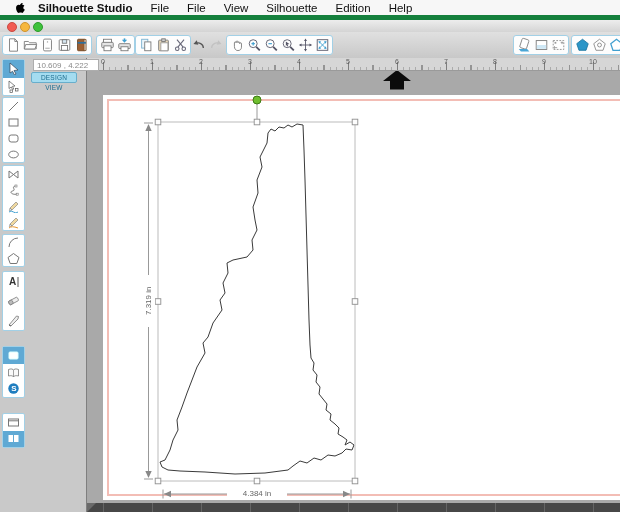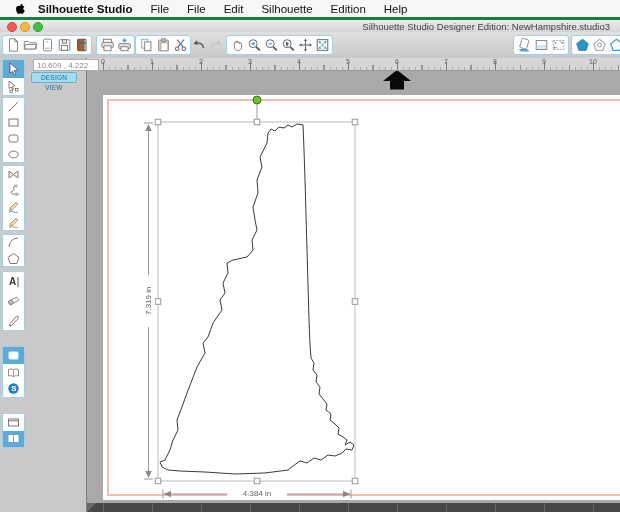--- a/index.html
+++ b/index.html
@@ -1,21 +1,21 @@
 <!DOCTYPE html>
 <html><head>
 <meta charset="utf-8">
 <style>
   html,body{margin:0;padding:0;}
   body{width:620px;height:512px;position:relative;overflow:hidden;
        font-family:"Liberation Sans",sans-serif;background:#a9a9a9;
        -webkit-font-smoothing:antialiased;}
   
   .menubar{position:absolute;left:0;top:0;width:620px;height:20px;background:#f7f7f7;
-           border-bottom:3px solid #15803d;display:flex;align-items:center;gap:18px;
+           border-bottom:5px solid #15803d;display:flex;align-items:center;gap:18px;
            padding-left:14px;font-size:11.5px;color:#111;box-sizing:border-box;}
   .menubar .app{font-weight:bold;}
   .menu-item{white-space:nowrap;}
   
   .titlebar{position:absolute;left:0;top:20px;width:620px;height:12px;
             background:linear-gradient(#ededed,#d4d4d4);border-bottom:1px solid #a5a5a5;}
   .tl{position:absolute;top:2px;width:8px;height:8px;border-radius:50%;}
   .tl.red{left:7px;background:#f25a52;border:0.5px solid #c94a42;}
   .tl.yellow{left:20px;background:#f6b73e;border:0.5px solid #cf9430;}
   .tl.green{left:33px;background:#3fc23c;border:0.5px solid #2f9a2e;}
@@ -77,31 +77,30 @@
 <div class="menubar">
   <span style="margin-right:-6px;">
     <svg width="12" height="13" viewBox="0 0 12 13">
       <path d="M6.4 3.2c.5-.7 1.4-1.2 2.2-1.2.1.9-.3 1.7-.8 2.3-.5.6-1.3 1.1-2.2 1-.1-.8.3-1.6.8-2.1z" fill="#000"></path>
       <path d="M9.9 10.1c-.4.9-.9 1.8-1.7 1.8-.7 0-.9-.4-1.8-.4-.9 0-1.1.4-1.8.4-.8 0-1.4-1-1.8-1.9C2 8.2 1.7 5.9 2.7 4.7c.5-.6 1.3-1 2-1 .8 0 1.3.4 1.9.4.6 0 1-.4 1.9-.4.7 0 1.4.4 1.9 1-1.7 1-1.4 3.4.5 4.1-.3.7-.6 1.1-1 1.3z" fill="#000"></path>
     </svg>
   </span>
   <span class="app">Silhouette Studio</span>
   <span class="menu-item">File</span>
   <span class="menu-item">File</span>
-  <span class="menu-item">Edit</span>
+  <span class="menu-item">View</span>
   <span class="menu-item">Silhouette</span>
   <span class="menu-item">Edition</span>
   <span class="menu-item">Help</span>
 </div>
 
 <div class="titlebar">
   <span class="tl red"></span>
   <span class="tl yellow"></span>
   <span class="tl green"></span>
-  <span class="wtitle">Silhouette Studio Designer Edition: NewHampshire.studio3</span>
 </div>
 
 <div class="toolbar">
 
   <div class="tgroup" style="left:2px;">
     <span class="ticon">
       <svg width="15" height="16" viewBox="0 0 17 17">
           <path d="M4 1.5h6l3 3v11H4z" fill="#fff" stroke="#777"></path>
           <path d="M10 1.5v3h3" fill="none" stroke="#777"></path>
         </svg>

